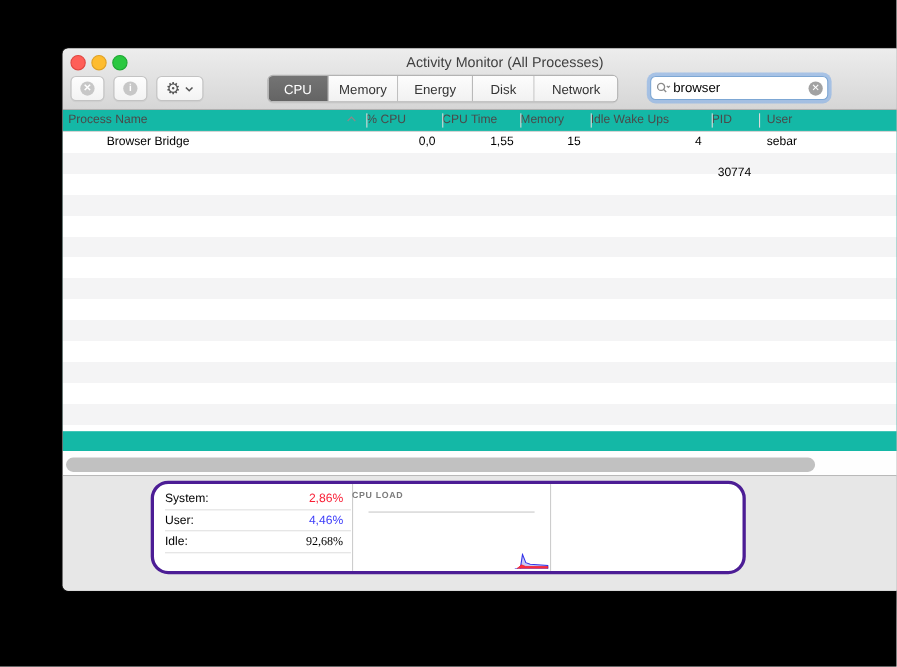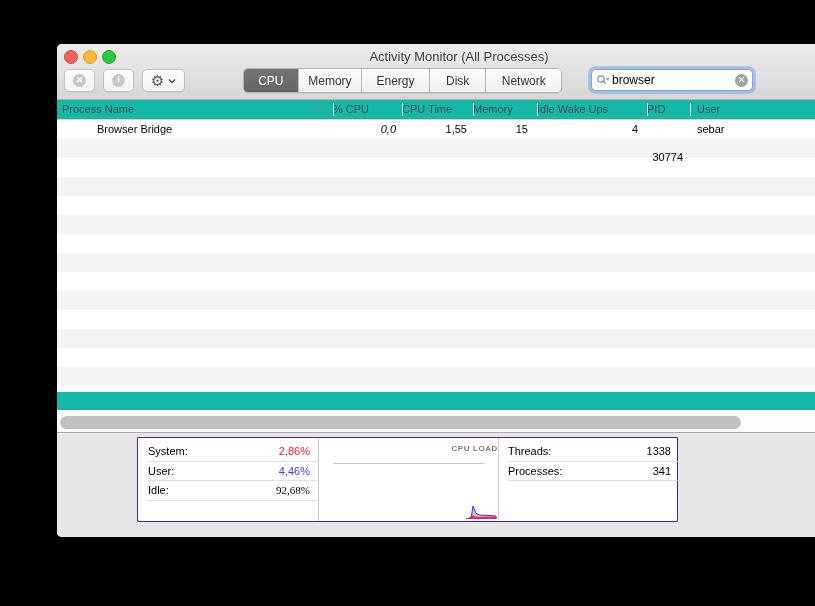--- a/index.html
+++ b/index.html
@@ -87,21 +87,21 @@
   }
   .stripes{
     position:absolute;left:0;top:0;width:100%;height:272px;
     background:repeating-linear-gradient(#fff 0 19px,#f4f4f5 19px 38px);
   }
   .row{position:absolute;left:0;top:0;width:100%;height:19px;font-size:11px;color:#000;}
   .cell{position:absolute;top:0;height:19px;line-height:18px;box-sizing:border-box;white-space:nowrap;}
   .cell-r{text-align:right;}
   
   .c-name{left:40px;width:230px;}
-  .c-cpu{left:276px;width:69px;padding-right:6px;font-style:italic;}
+  .c-cpu{left:276px;width:69px;padding-right:6px;}
   .c-time{left:345px;width:71px;padding-right:6px;}
   .c-thr{left:416px;width:64px;padding-right:9px;}
   .c-idle{left:480px;width:110px;padding-right:9px;}
   .c-pid{left:590px;width:43px;padding-right:7px;margin-top:28px;}
   .c-user{left:633px;width:69px;padding-left:7px;}
   .h-name{left:5px;width:250px;}
   .h-cpu{left:276px;width:69px;padding-right:6px;}
   .h-time{left:345px;width:71px;padding-right:4px;}
   .h-thr{left:416px;width:64px;padding-right:13px;}
   .h-idle{left:480px;width:110px;padding-right:13px;}
@@ -114,34 +114,34 @@
   }
   .hthumb{
     position:absolute;left:3px;top:6px;width:681px;height:13px;border-radius:7px;background:#c1c1c1;
   }
   
   .footer{
     position:absolute;left:0;top:389px;width:100%;height:104px;background:#e7e7e7;
   }
   .stats-box{
     position:absolute;left:80px;top:4px;width:541px;height:85px;background:#fff;
-    border:1px solid #4c1d95;border-radius:1px;box-sizing:border-box;
+    border:3px solid #4c1d95;border-radius:16px;box-sizing:border-box;
   }
   .vdiv{position:absolute;top:0;bottom:0;width:1px;background:#cdcdcd;}
   .vdiv1{left:180px;} .vdiv2{left:360px;}
   .fsec{position:absolute;top:0;height:100%;}
   .fsec-left{left:0;width:180px;} .fsec-mid{left:180px;width:180px;} .fsec-right{left:360px;width:181px;}
   .frow{
     position:absolute;left:10px;right:1px;height:19.5px;font-size:11px;color:#000;
     border-bottom:1px solid #e0e0e0;display:flex;align-items:center;justify-content:space-between;
     padding-right:7px;box-sizing:border-box;
   }
   .frow1{top:4px;} .frow2{top:23.5px;} .frow3{top:43px;}
   .cpu-load-title{
-    position:absolute;left:0;top:6px;width:100%;text-align:right;
+    position:absolute;left:0;top:6px;width:100%;text-align:left;
     font-size:8px;font-weight:bold;letter-spacing:.6px;color:#7b7b7b;
   }
   .cpu-load-line{position:absolute;left:15px;top:25px;width:151px;height:1px;background:#c9c9c9;}
   .cpu-graph{position:absolute;left:145px;bottom:2px;width:34px;height:14px;}
 </style>
 </head>
 <body>
 
 <div class="window">
 
@@ -254,26 +254,16 @@
       <div class="vdiv vdiv1"></div>
       <div class="fsec fsec-mid">
         <div class="cpu-load-title">CPU LOAD</div>
         <div class="cpu-load-line"></div>
         <svg class="cpu-graph" viewBox="0 0 34 14" preserveAspectRatio="none">
           <polygon points="3,14 8,14 10,1 13,8.5 17,10 33,11 33,14" fill="#c8c8f5" stroke="#3434e8" stroke-width="1"></polygon>
           <polygon points="5,14 9,10.5 13,12 33,12 33,13.6 5,13.6" fill="#ff2d40" stroke="#e81325" stroke-width="0.6"></polygon>
         </svg>
       </div>
       <div class="vdiv vdiv2"></div>
-      <div class="fsec fsec-right">
-        <div class="frow frow1">
-          <span>Threads:</span>
-          <span>1338</span>
-        </div>
-        <div class="frow frow2">
-          <span>Processes:</span>
-          <span>341</span>
-        </div>
-      </div>
     </div>
   </div>
 
 </div>
 
 </body></html>

